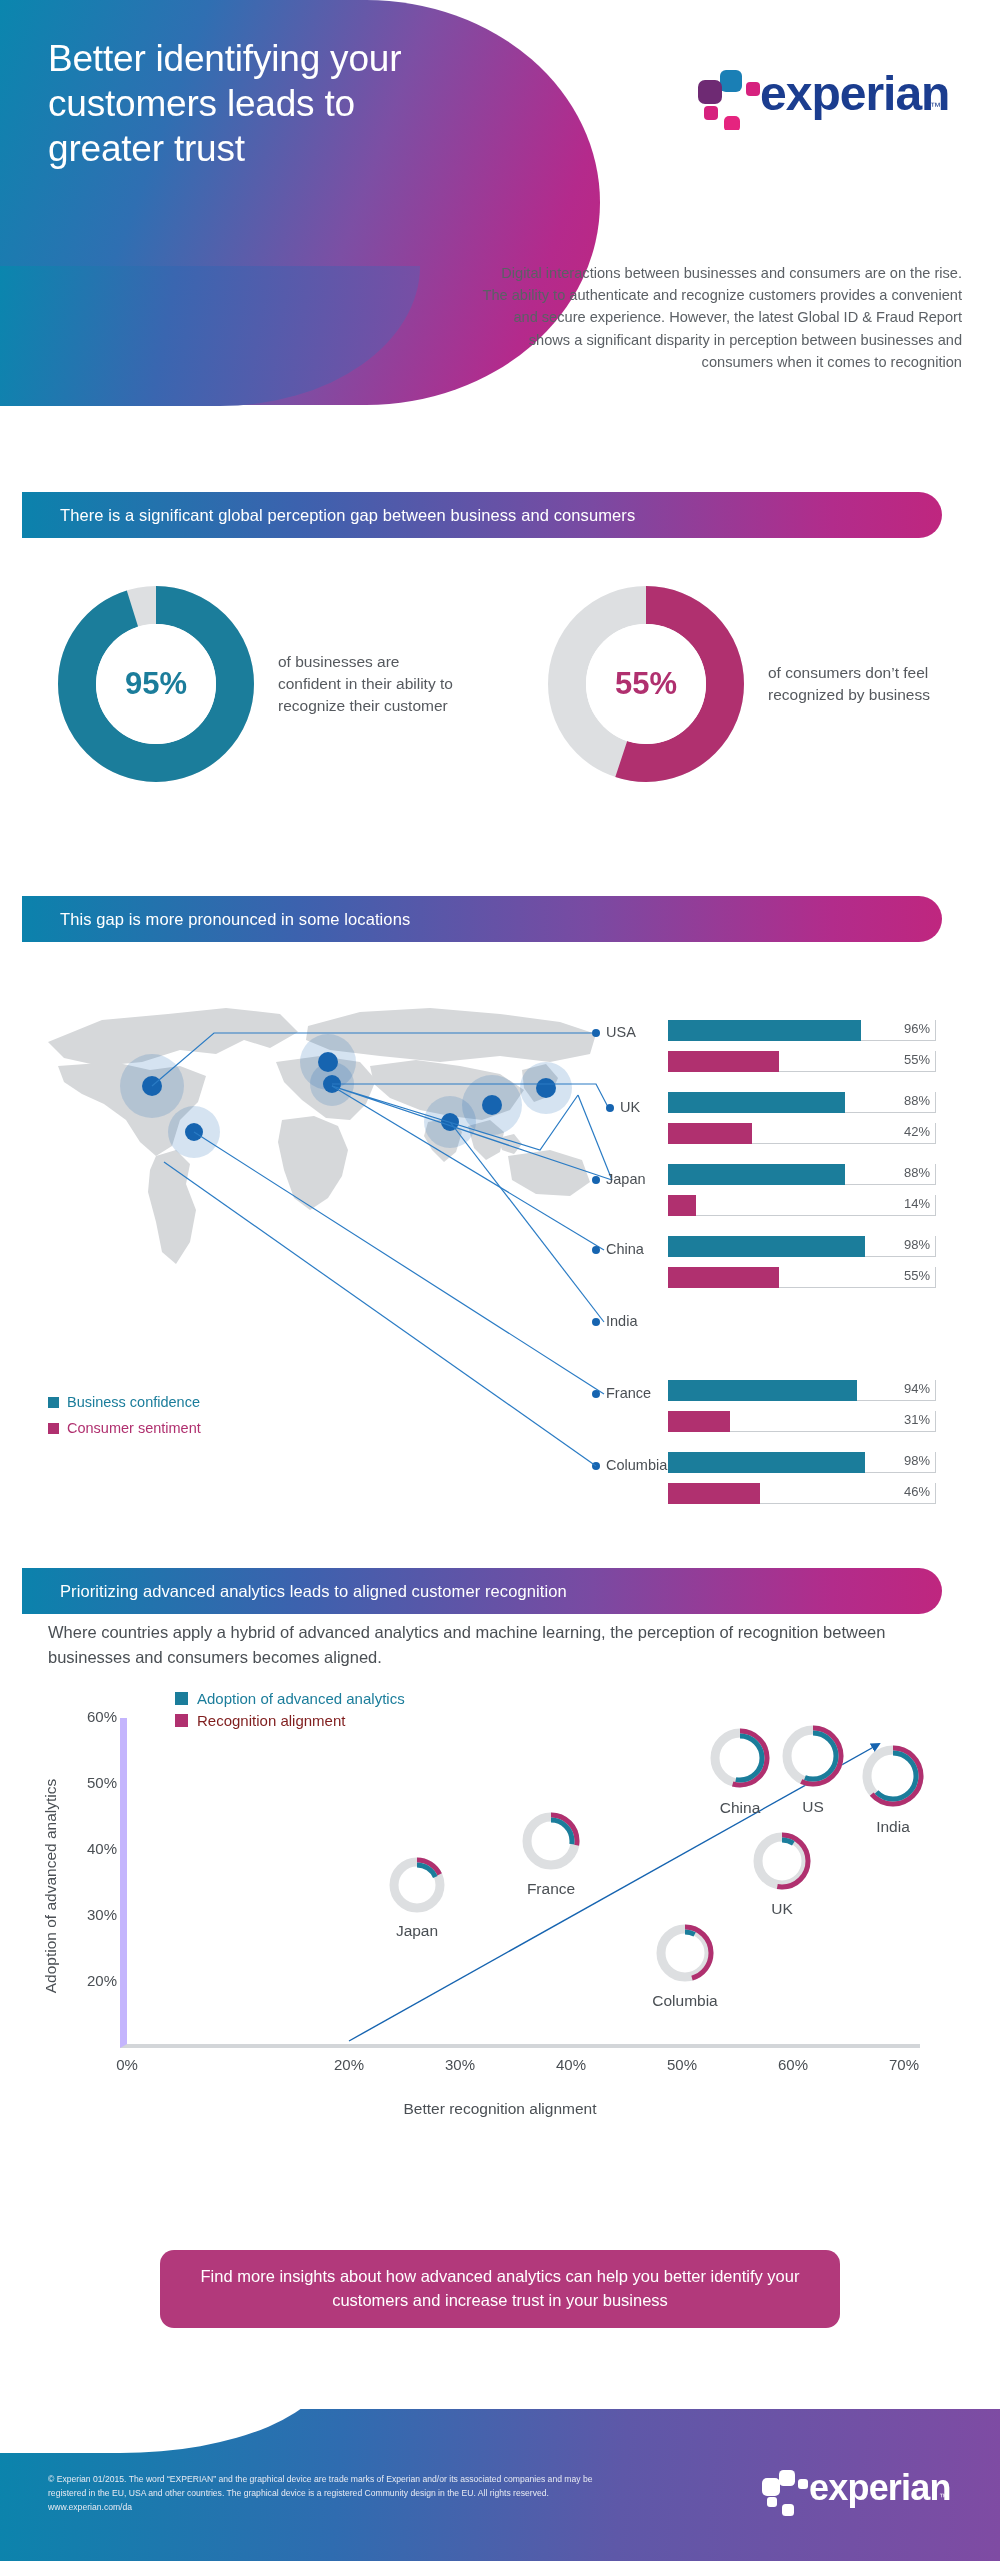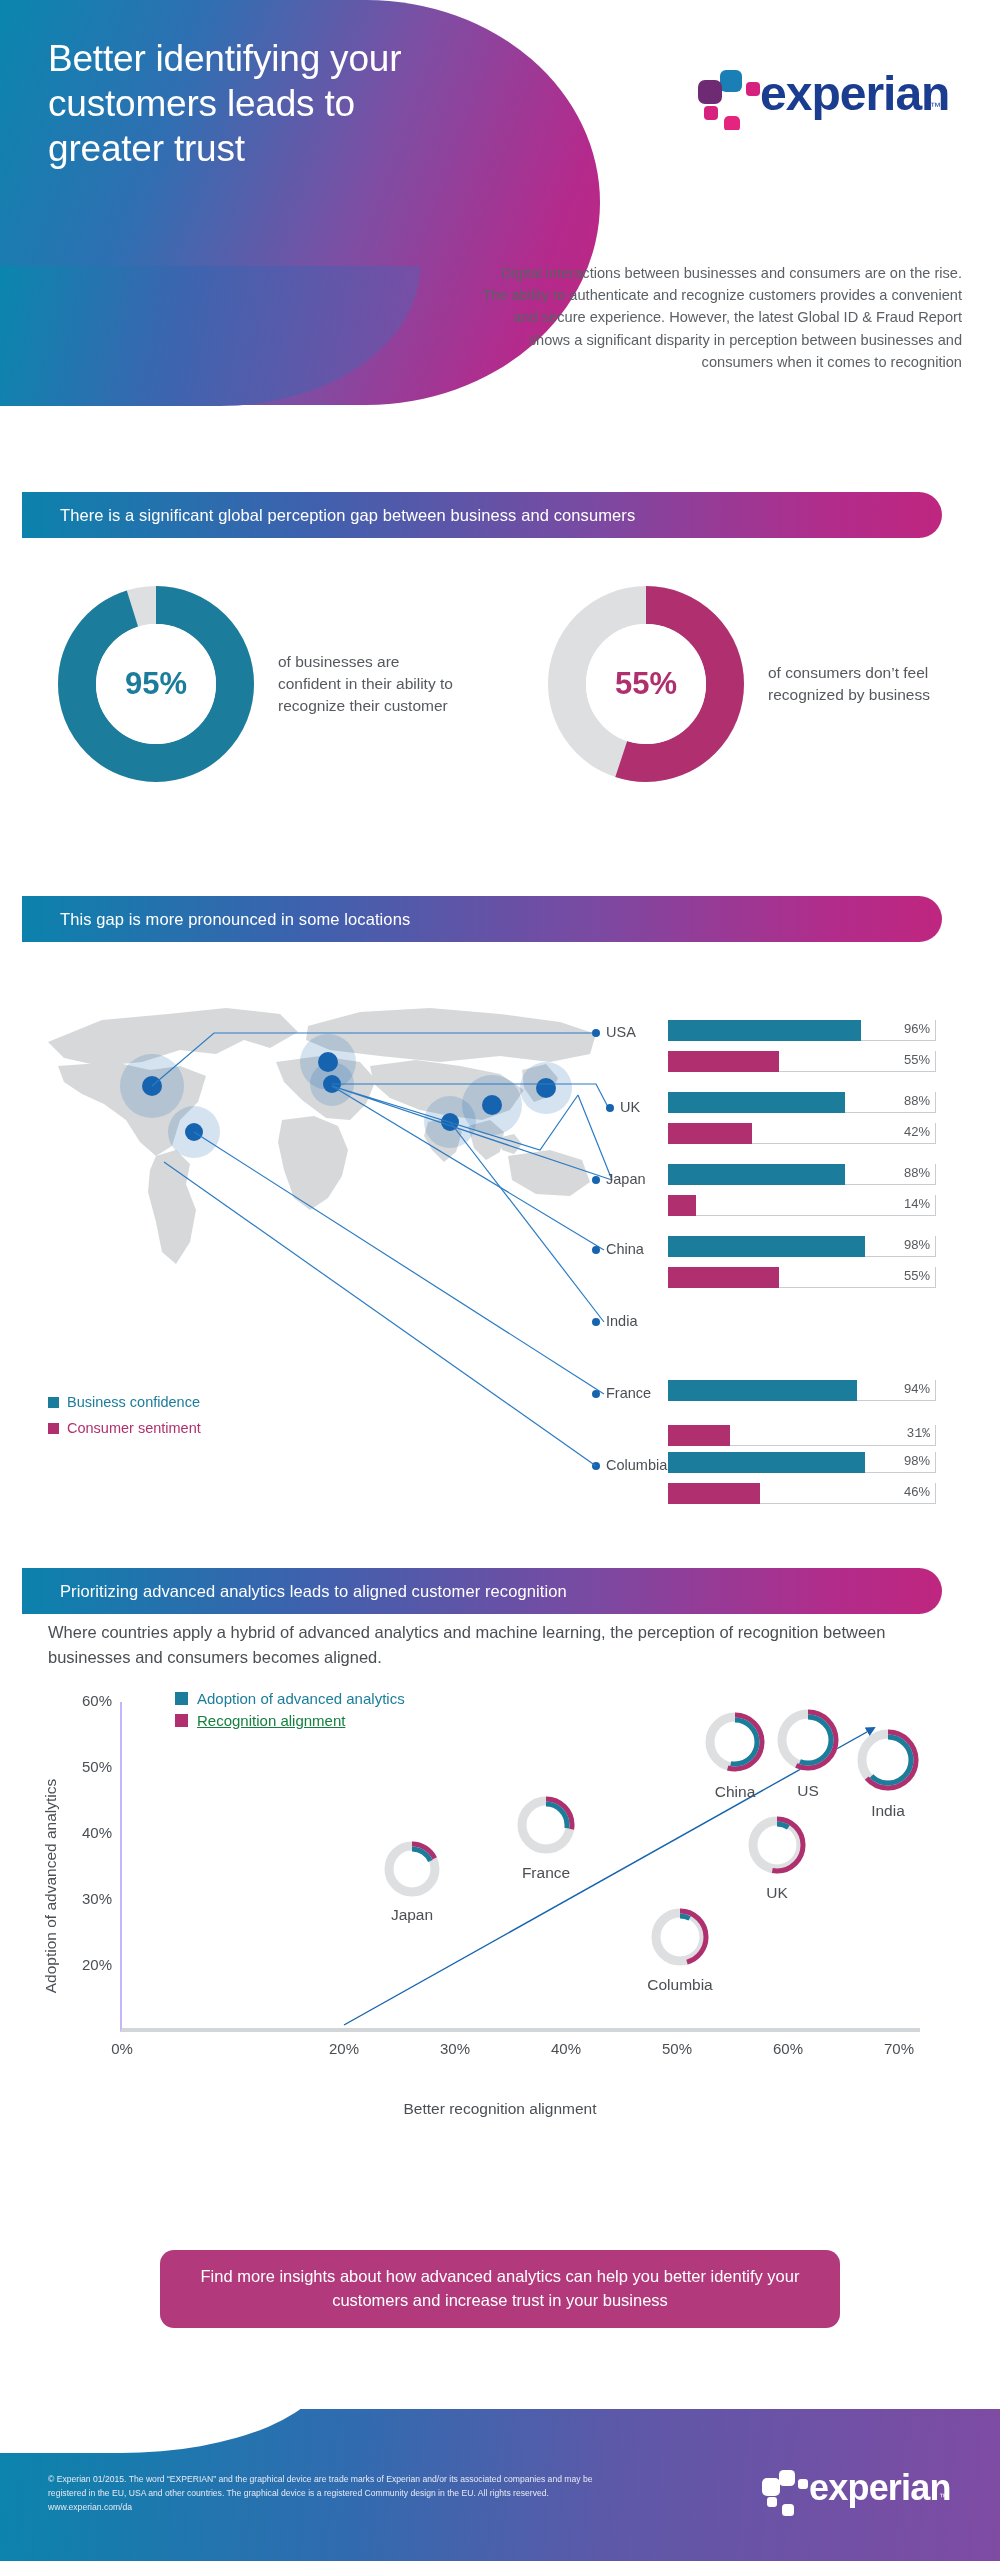--- a/index.html
+++ b/index.html
@@ -75,32 +75,32 @@
     border-right:1px solid #c9cdd1; border-bottom:1px solid #c9cdd1; }
   .barline .fill { position:absolute; left:0; top:0; height:21px; }
   .barline .val { position:absolute; right:6px; top:1px; font-size:13px; color:#55595e; }
   .bar-b .fill { background:#1b7d9b; }
   .bar-c .fill { background:#b0306f; }
   .ctry-label { position:absolute; font-size:14.5px; color:#4a4f54; white-space:nowrap; }
 
   
   .scatter-sec { position:absolute; left:0; top:1540px; width:1000px; height:670px; }
   .intro2 { position:absolute; left:48px; top:80px; width:880px; font-size:16.5px; line-height:1.5; color:#4a4f54; }
-  .plot { position:absolute; left:120px; top:162px; width:800px; height:330px;
-          border-left:2px solid #c4b5fd; border-bottom:4px solid #d3d6d9; }
+  .plot { position:absolute; left:120px; top:178px; width:800px; height:330px;
+          border-left:7px solid #c4b5fd; border-bottom:4px solid #d3d6d9; }
   .ylab { position:absolute; left:42px; top:186px; width:320px; transform-origin:left top;
           transform:rotate(-90deg) translateX(-320px); text-align:center;
           font-size:15.5px; color:#4a4f54; }
   .xlab { position:absolute; left:0; top:560px; width:1000px; text-align:center; font-size:15.5px; color:#4a4f54; }
   .ytick { position:absolute; right:calc(100% + 10px); font-size:15px; color:#4a4f54; white-space:nowrap; }
   .xtick { position:absolute; top:calc(100% + 12px); font-size:15px; color:#4a4f54; transform:translateX(-50%); white-space:nowrap; }
   .splegend { position:absolute; left:175px; top:148px; font-size:15px; line-height:1.45; }
   .splegend div { display:flex; align-items:center; }
   .splegend .sw { width:13px; height:13px; margin-right:9px; }
-  .sl1 { color:#1b7d9b; } .sl2 { color:#15803d;text-decoration:underline; }
+  .sl1 { color:#1b7d9b; } .sl2 { color:#7f1d1d; }
   .marker { position:absolute; }
   .marker .m-label { position:absolute; left:50%; transform:translateX(-50%);
                      top:100%; margin-top:2px; font-size:15.5px; color:#4a4f54; white-space:nowrap; }
 
   
   .cta {
     position:absolute; left:160px; top:2250px; width:680px; height:78px;
     background:#b2397b; border-radius:14px; color:#fff;
     display:flex; align-items:center; justify-content:center; text-align:center;
     font-size:16.5px; line-height:1.45; padding:0 30px;
@@ -300,21 +300,21 @@
       </div>
     </div>
 
 
     <div class="bargroup" style="top:390px;">
       <div class="barline bar-b">
         <div class="track"></div>
         <div class="fill" style="width:70.6%"></div>
         <div class="val">94%</div>
       </div>
-      <div class="barline bar-c" style="margin-top:24px;font-family:Liberation Mono, monospace;">
+      <div class="barline bar-c" style="margin-top:10px;">
         <div class="track"></div>
         <div class="fill" style="width:23.3%"></div>
         <div class="val">31%</div>
       </div>
     </div>
 
     <div class="bargroup" style="top:462px;">
       <div class="barline bar-b">
         <div class="track"></div>
         <div class="fill" style="width:73.6%"></div>

